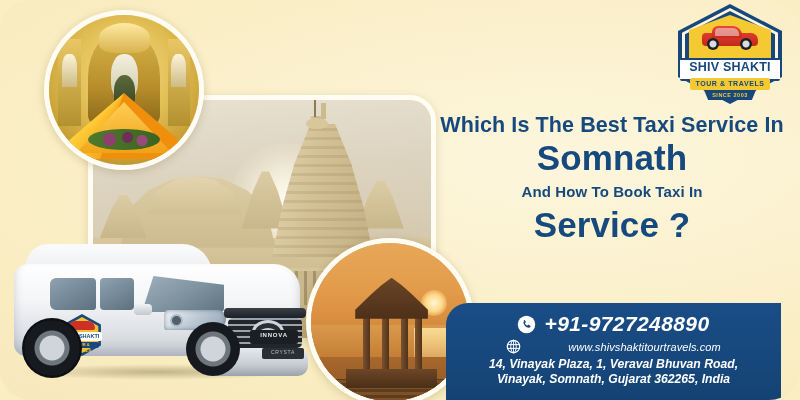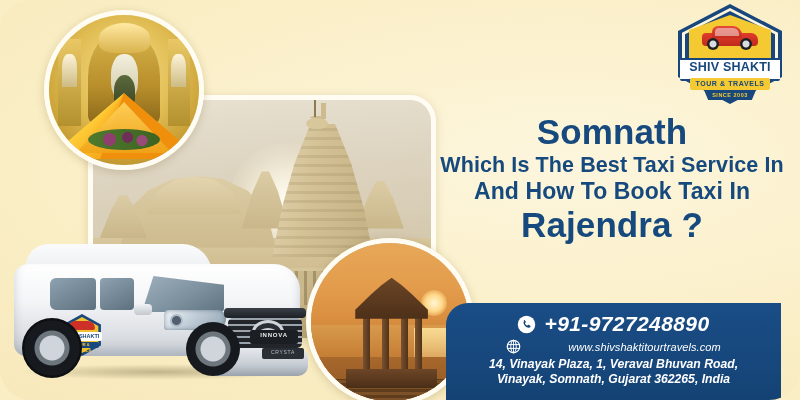--- a/index.html
+++ b/index.html
@@ -200,21 +200,21 @@
   .ribbon{position:absolute;left:26px;right:26px;top:86px;height:10px;background:#17477c;
     clip-path:polygon(0% 0%,100% 0%,92% 100%,8% 100%);}
   .ribbon span{display:block;text-align:center;color:#f5c932;font-size:5.5px;font-weight:800;
     line-height:10px;letter-spacing:.5px;font-family:"Liberation Sans",sans-serif;}
 
   
   .headline{position:absolute;left:434px;top:112px;width:356px;text-align:center;color:#16497d;}
   .hl{font-weight:700;letter-spacing:.1px;font-family:"Liberation Sans",sans-serif;}
   .hl1{font-size:21.5px;line-height:26px;}
   .hl2{font-size:35px;line-height:40px;font-weight:700;}
-  .hl3{font-size:23px;line-height:27px;}
+  .hl3{font-size:15px;line-height:27px;}
   .hl4{font-size:35px;line-height:40px;font-weight:700;}
 
   
   .contact{position:absolute;left:446px;top:303px;width:335px;height:125px;
     background:linear-gradient(180deg,#1a4d86 0%,#16467a 55%,#123d6c 100%);
     border-radius:22px 0 0 0;color:#ffffff;overflow:hidden;}
   .c-phone{display:flex;align-items:center;justify-content:center;gap:8px;margin-top:9px;}
   .c-phone .num{font-size:21px;font-weight:700;font-style:italic;letter-spacing:.4px;
     font-family:"Liberation Sans",sans-serif;}
   .c-web{display:flex;align-items:center;justify-content:center;gap:7px;margin-top:3px;}
@@ -332,24 +332,24 @@
     </div>
     <div class="band-yellow">
       <span>TOUR &amp; TRAVELS</span>
     </div>
     <div class="ribbon">
       <span>SINCE 2003</span>
     </div>
   </div>
 
   <div class="headline">
+    <div class="hl hl1">Which Is The Best Taxi Service In</div>
     <div class="hl hl2">Somnath</div>
-    <div class="hl hl1">Which Is The Best Taxi Service In</div>
     <div class="hl hl3">And How To Book Taxi In</div>
-    <div class="hl hl4">Rajendra ?</div>
+    <div class="hl hl4">Service ?</div>
   </div>
 
   <div class="contact">
 
     <div class="c-phone">
       <svg class="ic" width="19" height="19" viewBox="0 0 24 24">
         <circle cx="12" cy="12" r="11" fill="#ffffff"></circle>
         <path d="M8.4 6.6c.5-.4 1.2-.3 1.6.2l1 1.4c.3.45.25 1.05-.13 1.43l-.6.6c-.2.2-.25.5-.12.75.5.95 1.4 1.85 2.35 2.35.25.13.55.08.75-.12l.6-.6c.38-.38.98-.43 1.43-.13l1.4 1c.5.36.6 1.1.2 1.6-.5.62-1.3 1.1-2.1 1.05-3.2-.2-6.4-3.4-6.6-6.6-.05-.8.43-1.6 1.05-2.1z" fill="#16467a"></path>
       </svg>
       <span class="num">+91-9727248890</span>

